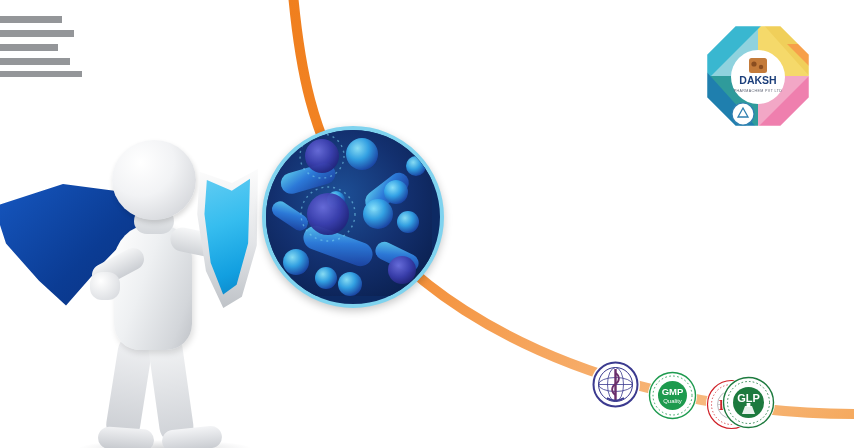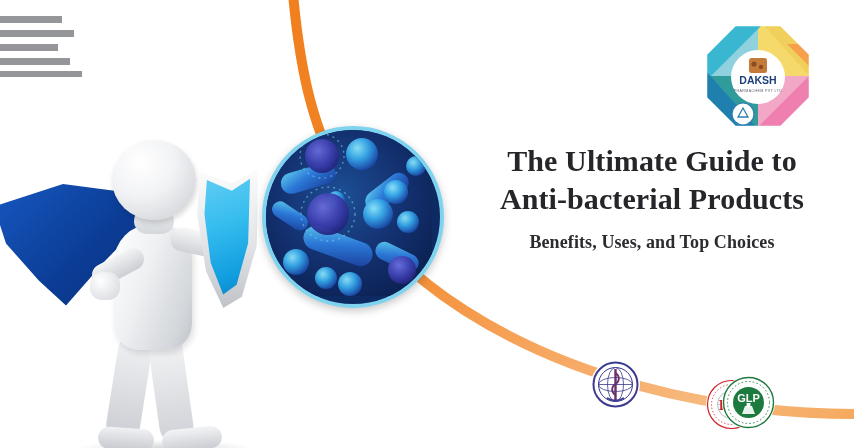--- a/index.html
+++ b/index.html
@@ -205,39 +205,43 @@
       <rect x="46" y="36" width="18" height="15" rx="2.5" fill="#c47b3a"></rect>
       <circle cx="51" cy="42" r="2.6" fill="#8a4d20"></circle>
       <circle cx="58" cy="45" r="2.2" fill="#8a4d20"></circle>
       <text x="55" y="62" font-family="Liberation Sans, sans-serif" font-size="10.5" font-weight="700" fill="#1b3e7a" text-anchor="middle">DAKSH</text>
       <text x="55" y="70" font-family="Liberation Sans, sans-serif" font-size="3.6" fill="#5a6070" text-anchor="middle" letter-spacing="0.4">PHARMACHEM PVT LTD</text>
       <circle cx="40" cy="92" r="11" fill="#ffffff" stroke="#2f7fb0" stroke-width="1.2"></circle>
       <polygon points="40,86 45,95 35,95" fill="none" stroke="#2f7fb0" stroke-width="1.3"></polygon>
     </svg>
   </div>
 
-  <div class="headline">
-    <div class="t-line">The Ultimate Guide to</div>
-    <div class="t-line">Anti-bacterial Products</div>
-    <div class="t-sub">Benefits, Uses, and Top Choices</div>
-  </div>
 
   <div class="badge b-who">
     <svg width="49" height="49" viewBox="0 0 49 49">
       <circle cx="24.5" cy="24.5" r="22" fill="#ffffff" stroke="#3b3a8f" stroke-width="2"></circle>
       <circle cx="24.5" cy="24.5" r="17" fill="none" stroke="#3b3a8f" stroke-width="1"></circle>
       <ellipse cx="24.5" cy="24.5" rx="17" ry="7" fill="none" stroke="#3b3a8f" stroke-width=".8"></ellipse>
       <ellipse cx="24.5" cy="24.5" rx="8" ry="17" fill="none" stroke="#3b3a8f" stroke-width=".8"></ellipse>
       <line x1="7.5" y1="24.5" x2="41.5" y2="24.5" stroke="#3b3a8f" stroke-width=".8"></line>
       <line x1="24.5" y1="9" x2="24.5" y2="40" stroke="#6b2f6b" stroke-width="2.4"></line>
       <path d="M24.5,13 C29,16 29,21 24.5,24 C20,27 20,32 24.5,35" fill="none" stroke="#6b2f6b" stroke-width="1.8"></path>
       <path d="M16,38 Q24.5,43 33,38" fill="none" stroke="#3b3a8f" stroke-width="1.6"></path>
     </svg>
   </div>
 
+  <div class="badge b-gmp">
+    <svg width="49" height="49" viewBox="0 0 49 49">
+      <circle cx="24.5" cy="24.5" r="23" fill="#ffffff" stroke="#1d9a4e" stroke-width="1.4"></circle>
+      <circle cx="24.5" cy="24.5" r="19.5" fill="none" stroke="#1d9a4e" stroke-width=".9" stroke-dasharray="1.6 2.4"></circle>
+      <circle cx="24.5" cy="24.5" r="14.5" fill="#1d9a4e"></circle>
+      <text x="24.5" y="24" font-family="Liberation Sans, sans-serif" font-size="9.5" font-weight="700" fill="#ffffff" text-anchor="middle">GMP</text>
+      <text x="24.5" y="32" font-family="Liberation Sans, sans-serif" font-size="6" fill="#ffffff" text-anchor="middle">Quality</text>
+    </svg>
+  </div>
 
   <div class="badge b-iso">
     <svg width="51" height="51" viewBox="0 0 51 51">
       <circle cx="25.5" cy="25.5" r="24" fill="#ffffff" stroke="#cf2027" stroke-width="1.2"></circle>
       <circle cx="25.5" cy="25.5" r="20" fill="none" stroke="#cf2027" stroke-width=".8" stroke-dasharray="1.4 2"></circle>
       <circle cx="25.5" cy="25.5" r="14" fill="none" stroke="#b8babd" stroke-width="1"></circle>
       <ellipse cx="25.5" cy="25.5" rx="7" ry="14" fill="none" stroke="#b8babd" stroke-width=".8"></ellipse>
       <line x1="11.5" y1="25.5" x2="39.5" y2="25.5" stroke="#b8babd" stroke-width=".8"></line>
       <text x="25.5" y="31" font-family="Liberation Serif, serif" font-size="15" font-weight="700" fill="#cf2027" text-anchor="middle">ISO</text>
     </svg>

